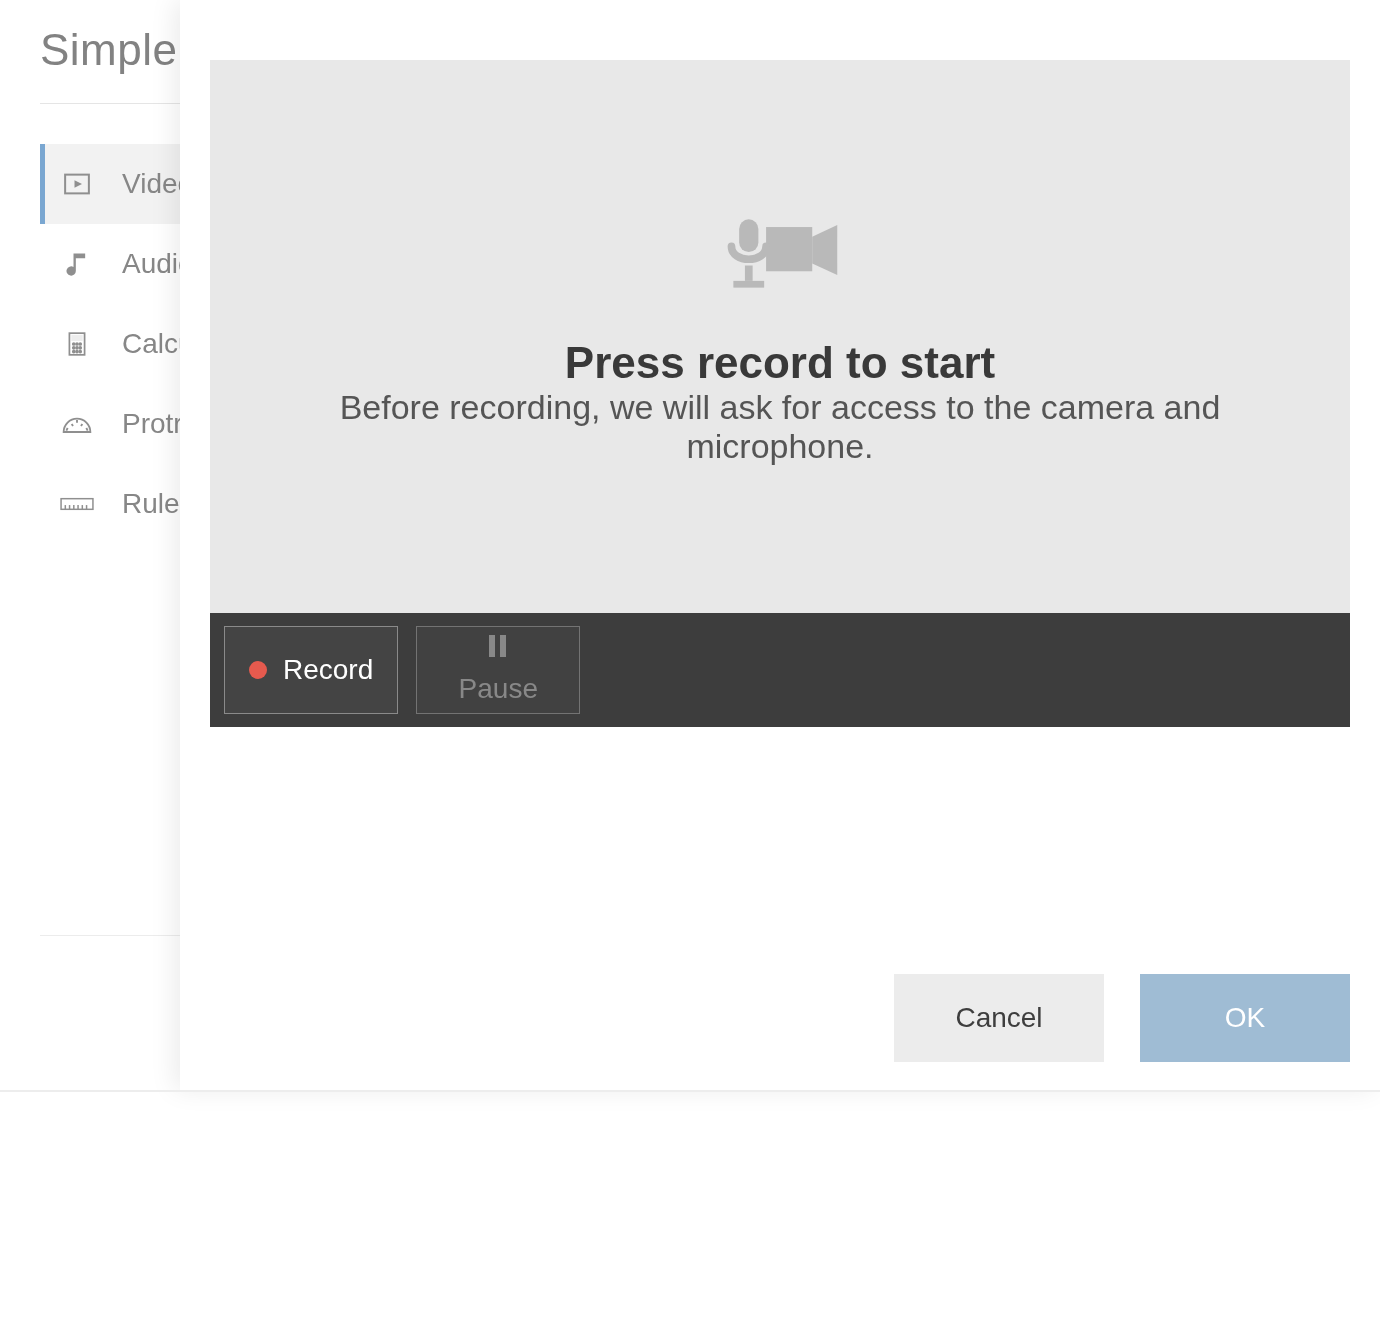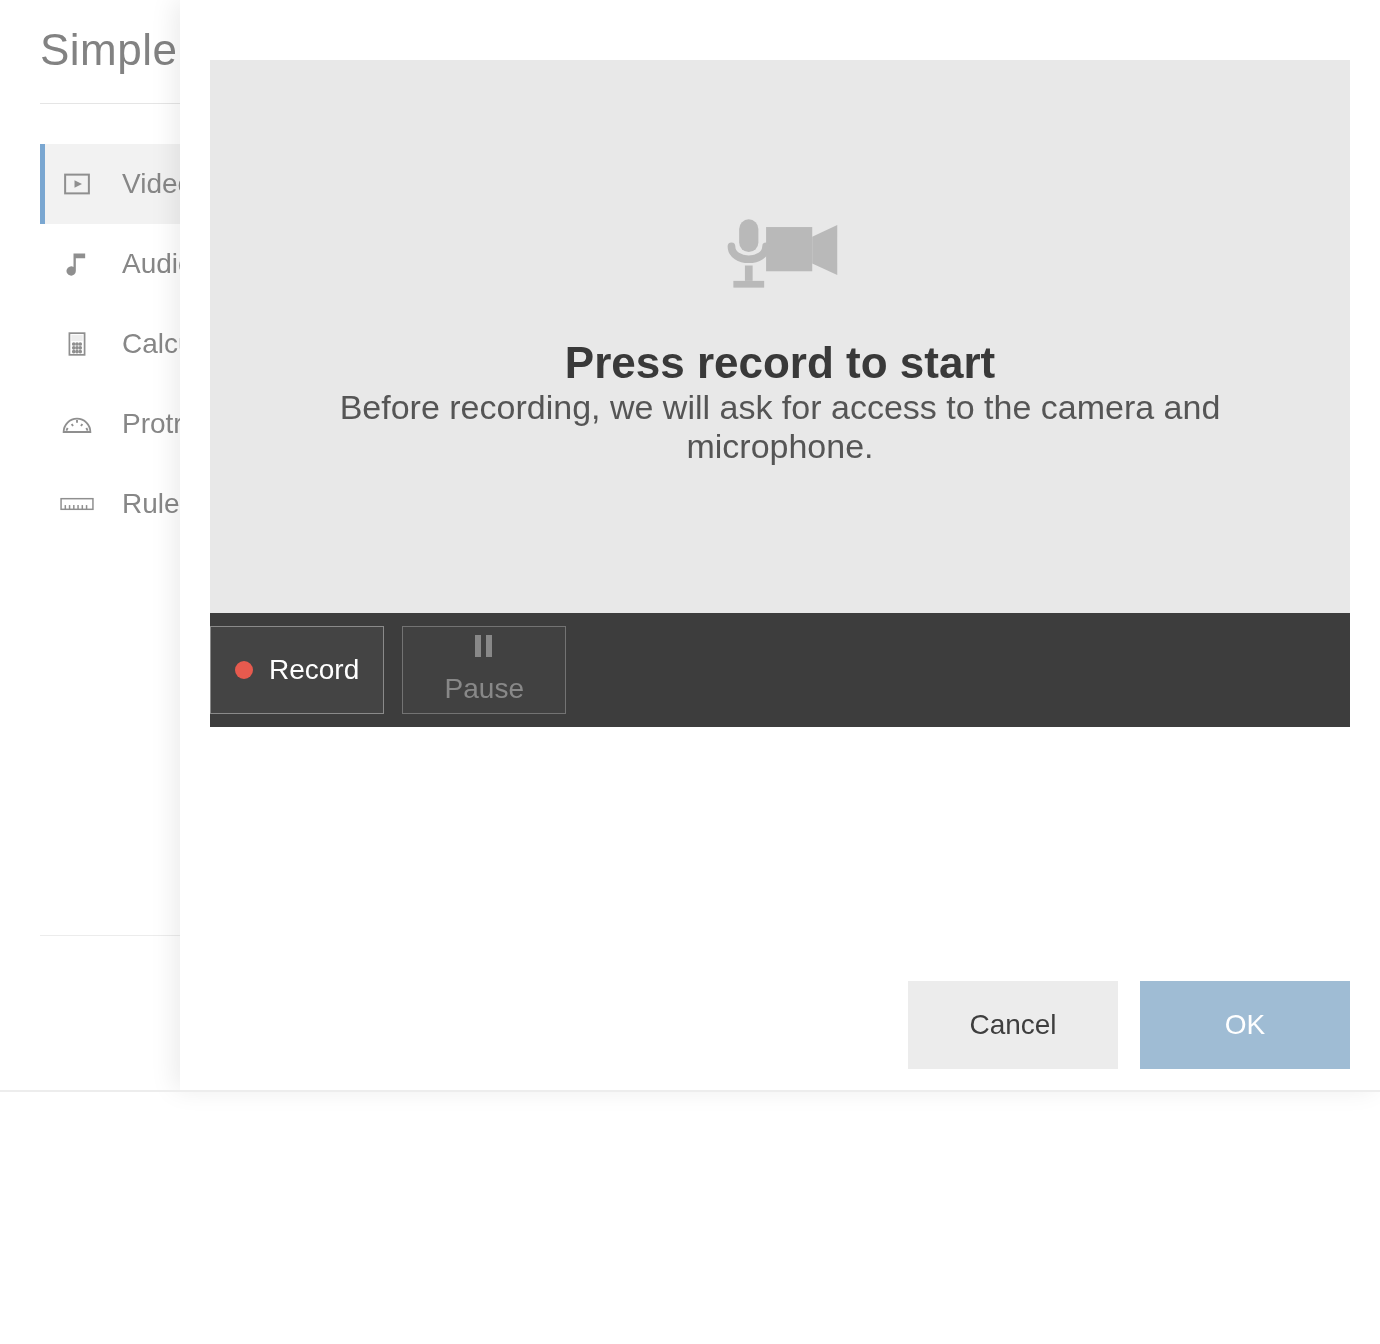--- a/index.html
+++ b/index.html
@@ -111,21 +111,21 @@
       font-weight: 400;
       max-width: 900px;
     }
 
     .controls-bar {
       margin: 0 30px;
       background: #3d3d3d;
       height: 114px;
       display: flex;
       align-items: center;
-      padding: 0 0;
+      padding: 0 14px;
       gap: 18px;
     }
     .ctrl-btn {
       height: 88px;
       min-width: 164px;
       border: 1px solid #8a8a8a;
       background: #444444;
       display: flex;
       align-items: center;
       justify-content: center;
@@ -157,24 +157,24 @@
       gap: 5px;
     }
     .pause-bars span {
       width: 6px;
       background: #a8a8a8;
     }
 
     .modal-spacer { flex: 1; }
 
     .footer {
-      padding: 0 30px 21px 30px;
+      padding: 0 30px 28px 30px;
       display: flex;
       justify-content: flex-end;
-      gap: 22px;
+      gap: 36px;
     }
     .footer-btn {
       height: 88px;
       width: 210px;
       display: flex;
       align-items: center;
       justify-content: center;
       font-size: 28px;
       cursor: pointer;
       border: none;

